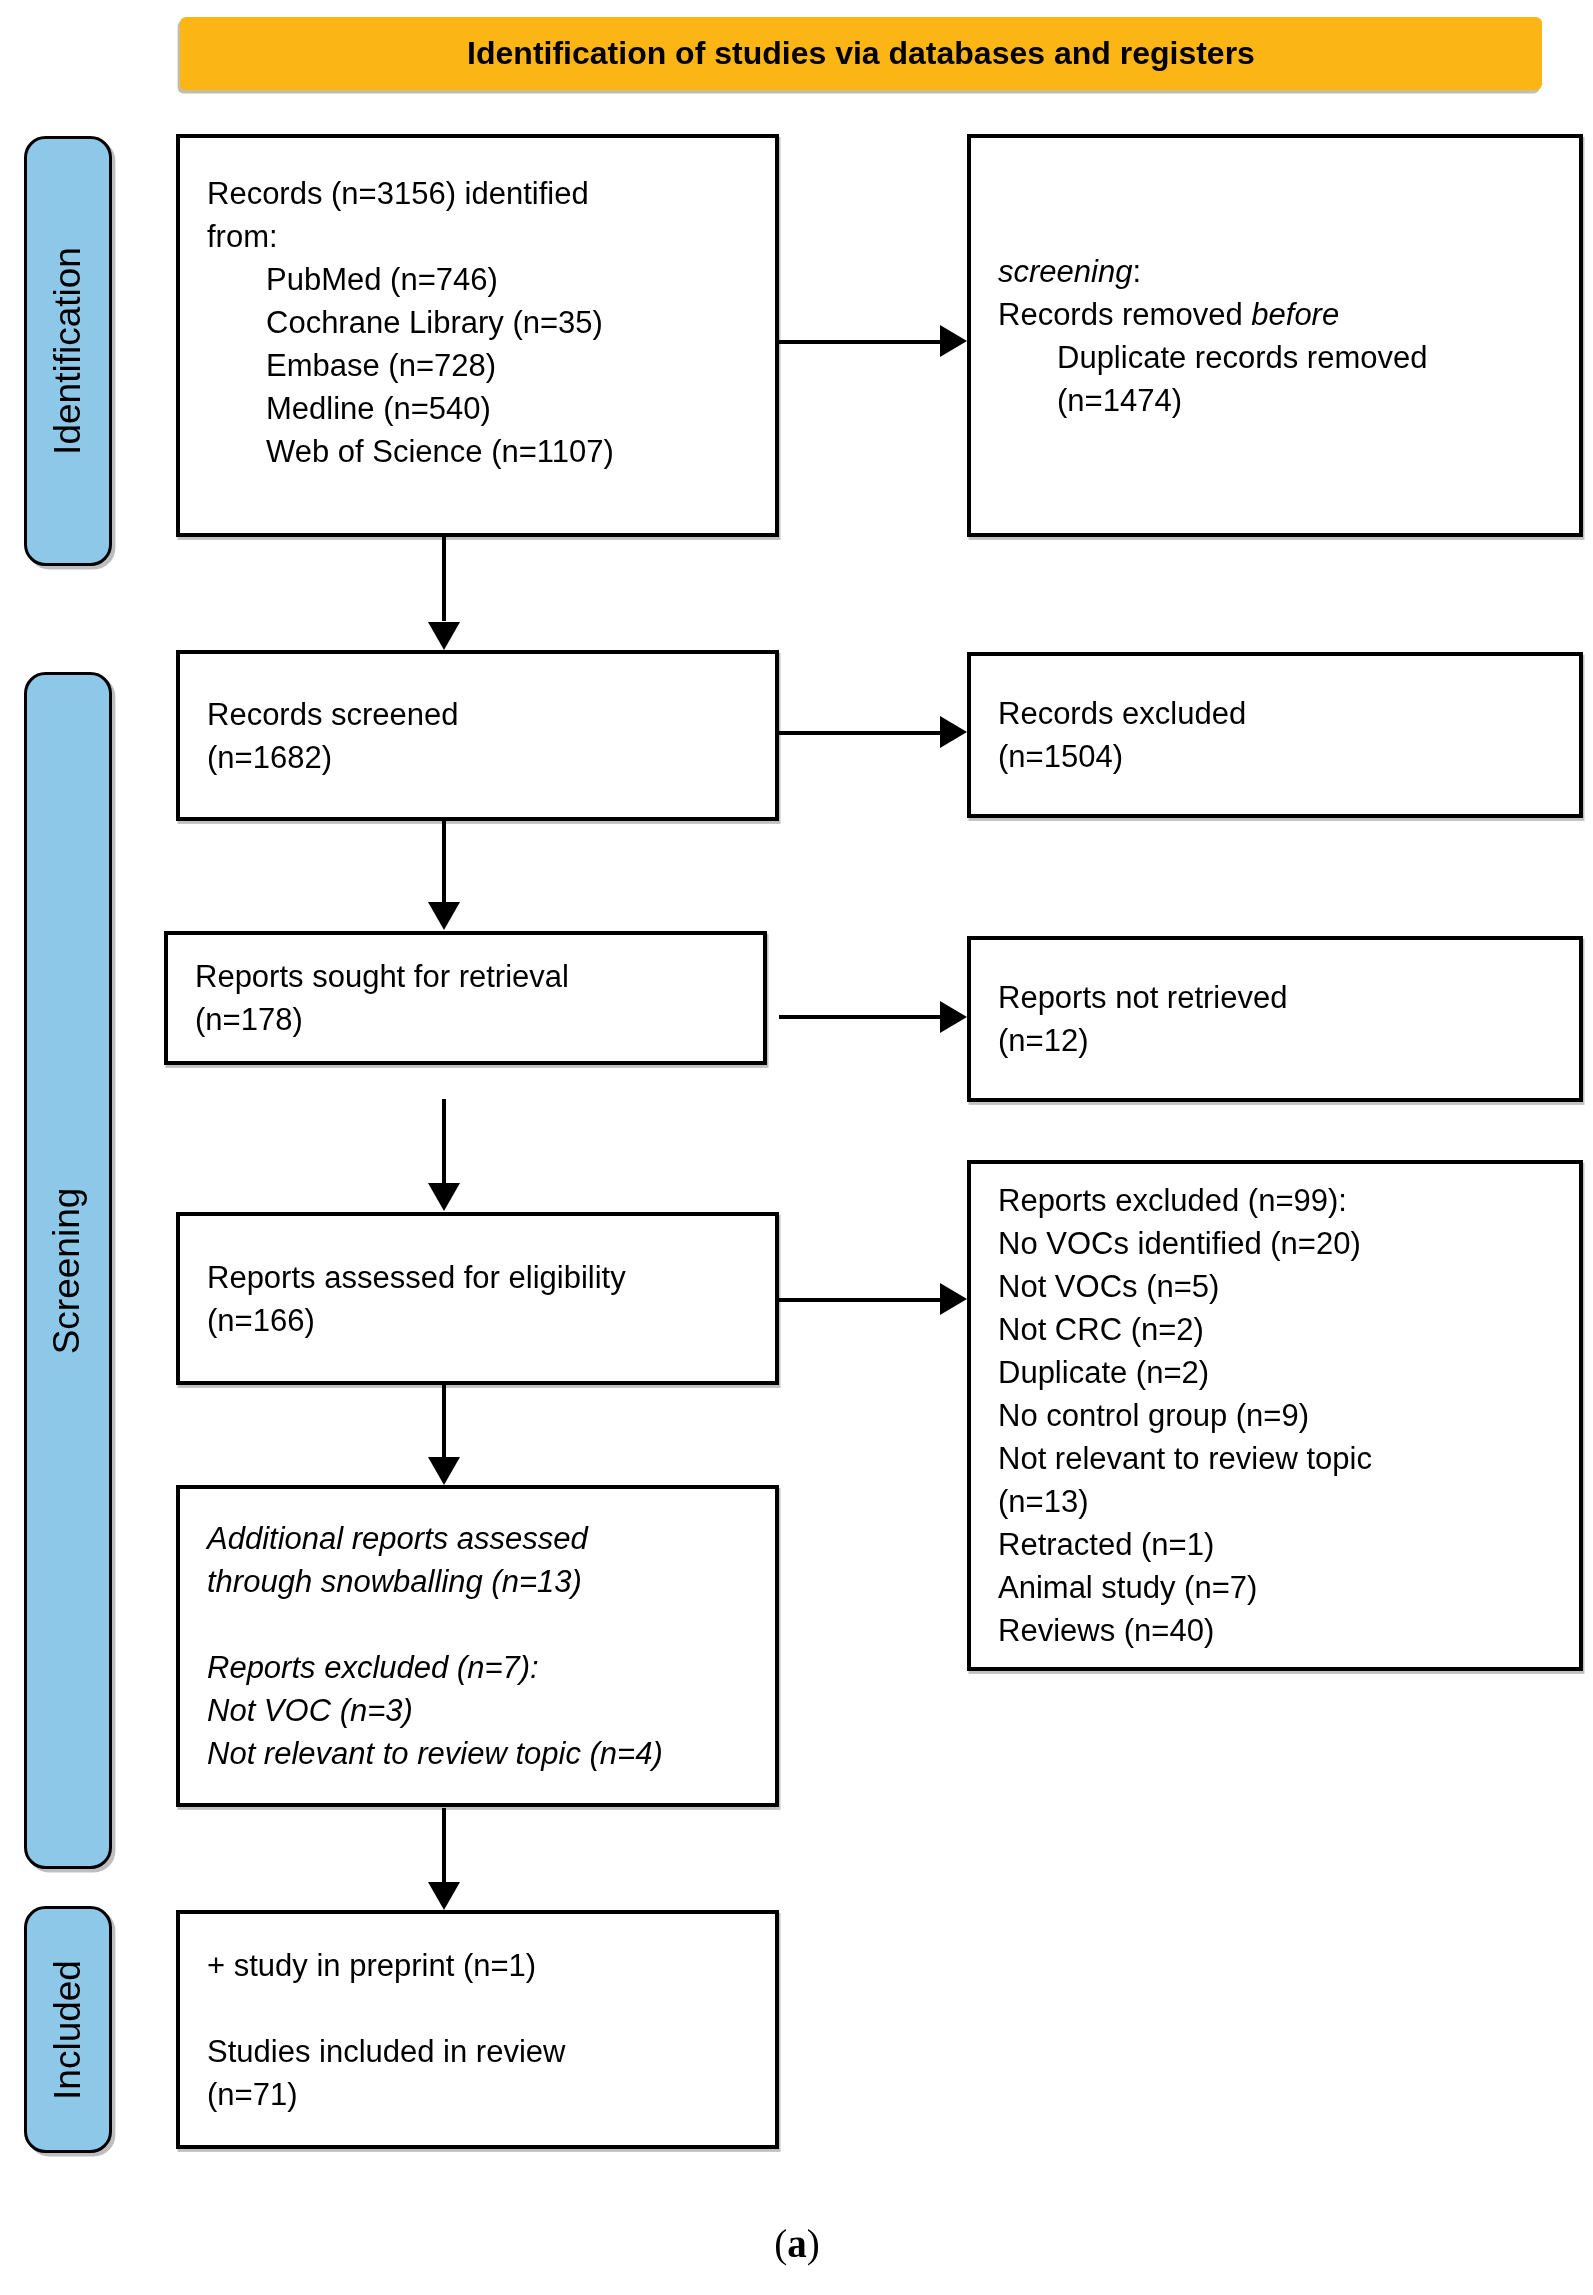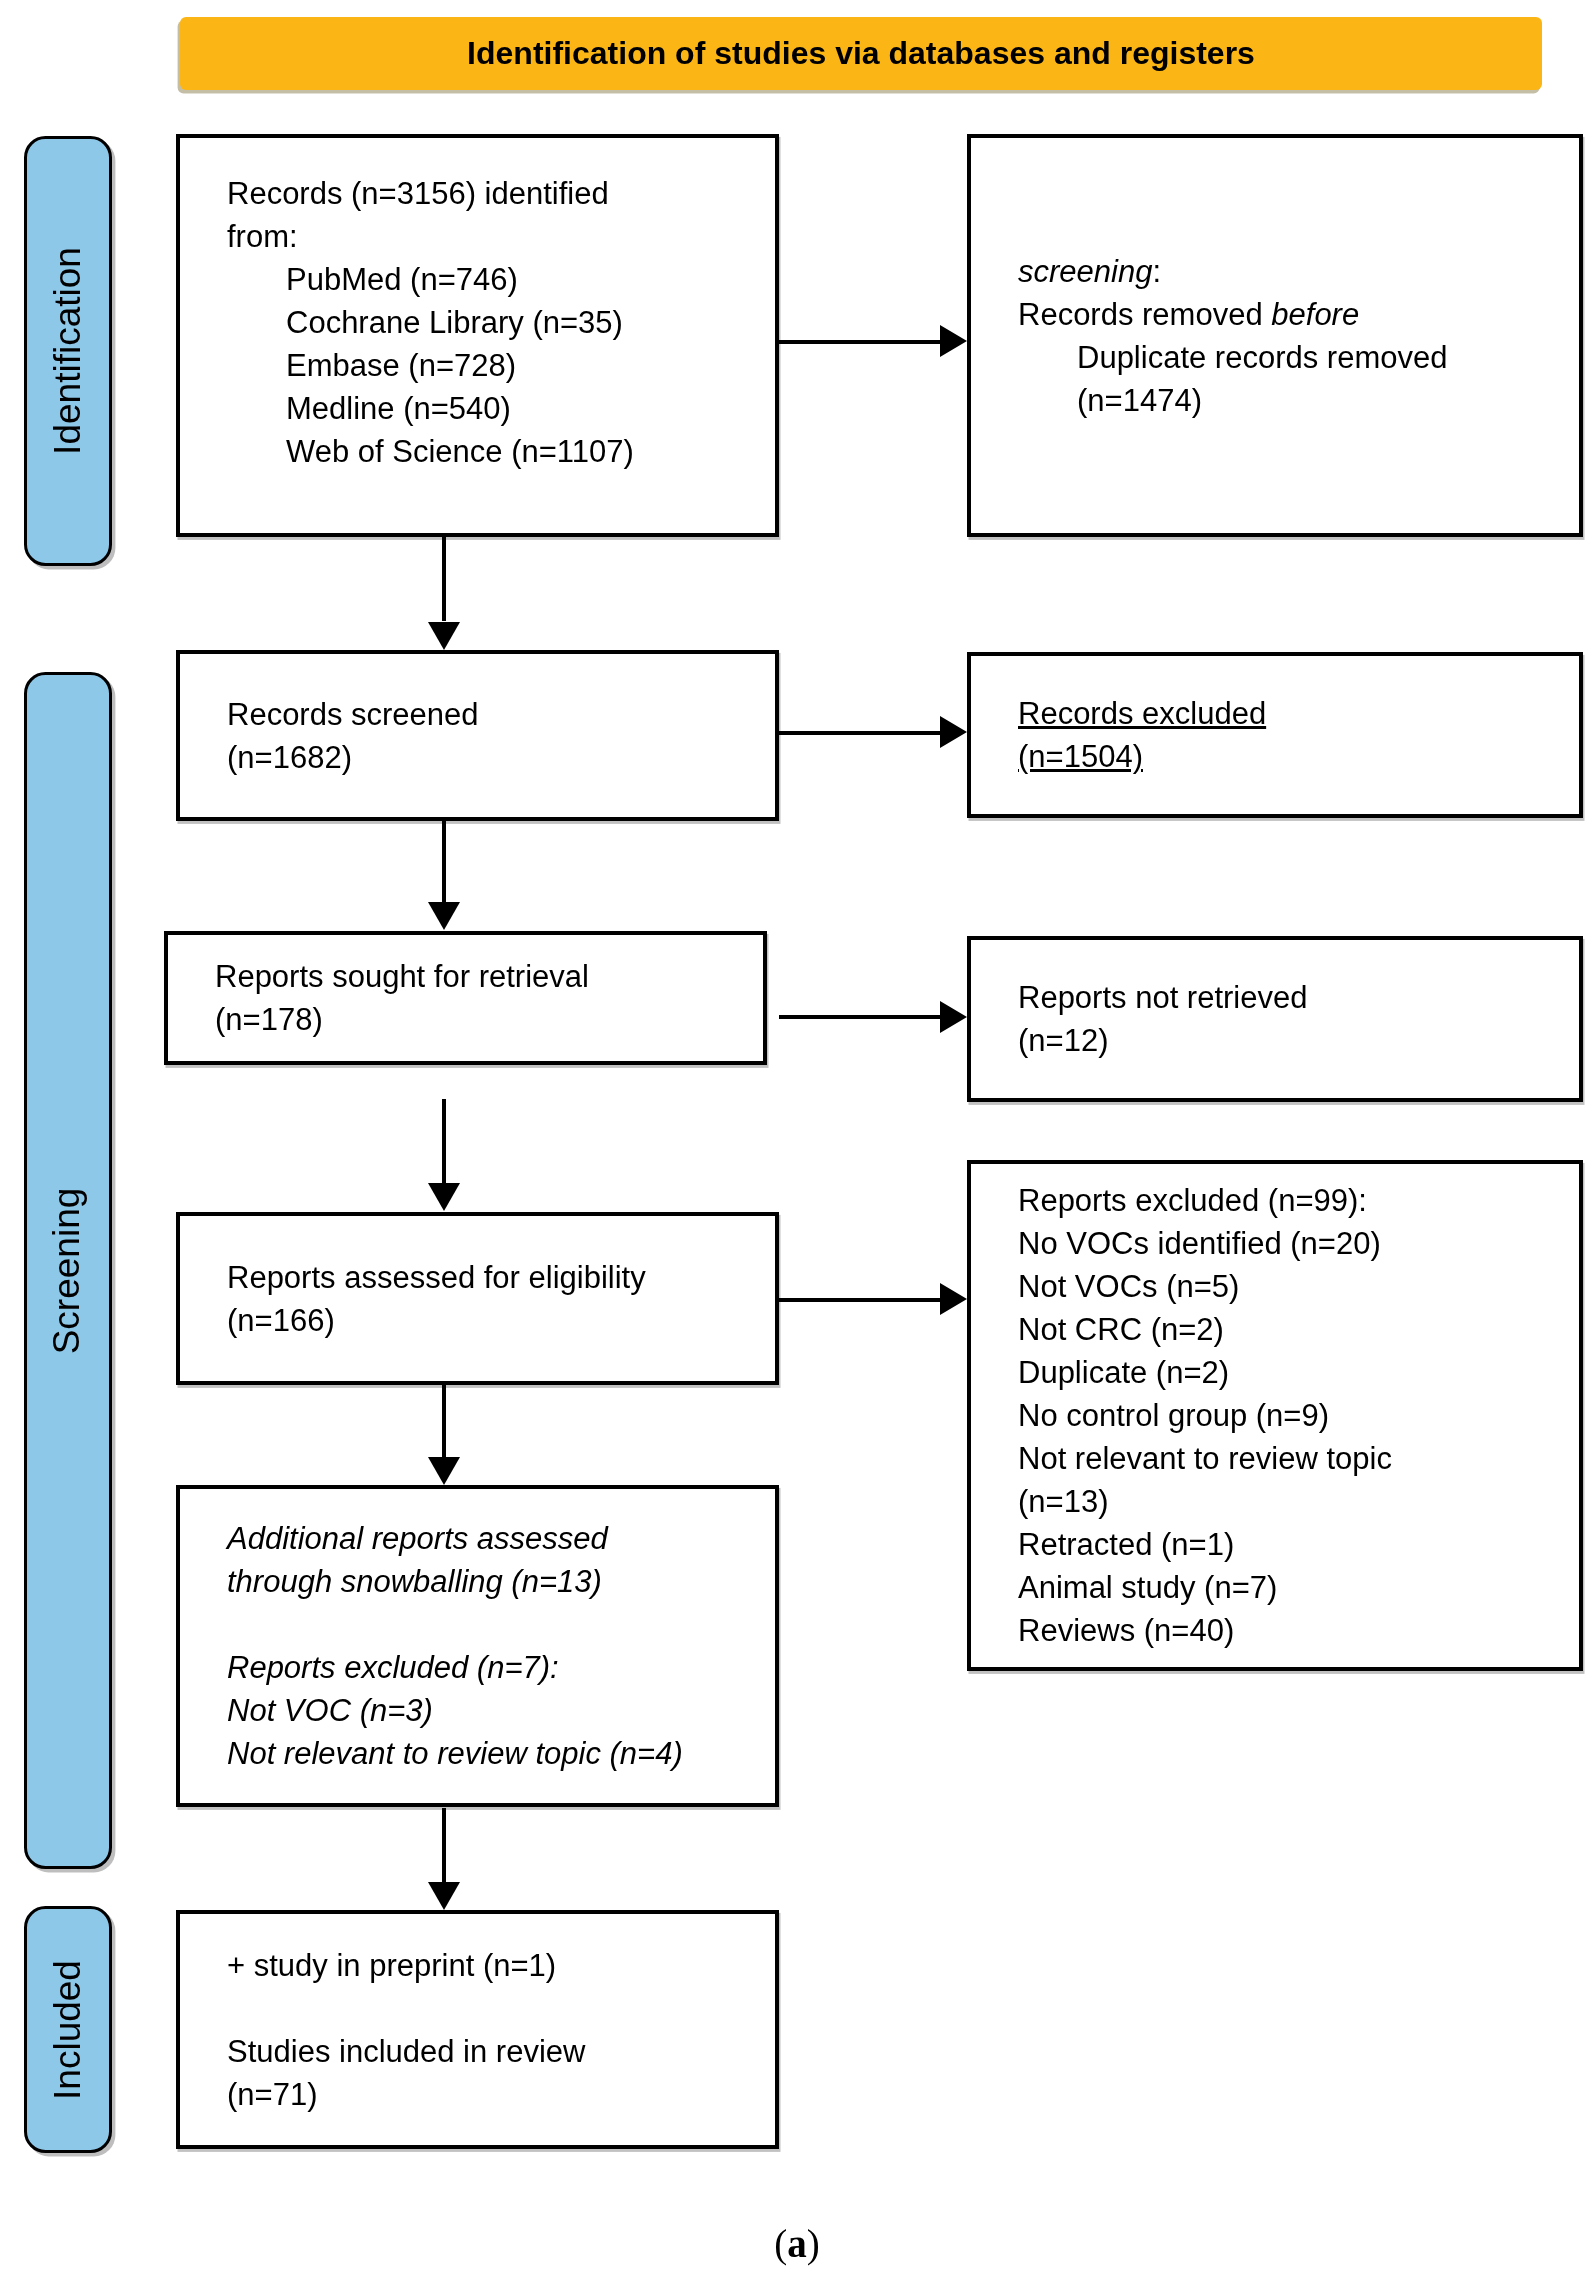--- a/index.html
+++ b/index.html
@@ -41,28 +41,28 @@
   .box {
     position:absolute;
     background:#fff;
     border:4.9px solid #000;
     box-sizing:border-box;
     display:flex; flex-direction:column; justify-content:center;
     padding:9.8px 27px;
     font-size:31px; line-height:43px;
     box-shadow:1.5px 2.9px 0 rgba(100,100,100,0.4);
   }
-  .box .line { min-height:43px;margin-left:20px; }
+  .box .line { min-height:43px; }
   .box .sub { padding-left:59px; }
   .it { font-style:italic; }
 
   #box-records-identified   { left:176px;  top:134px;  width:603px; height:403px; justify-content:flex-start; padding-top:34px; }
   #box-records-removed      { left:967px; top:134px;  width:616px; height:403px; }
   #box-records-screened     { left:176px;  top:650px; width:603px; height:171px; }
-  #box-records-excluded     { left:967px; top:652px; width:616px; height:166px;text-decoration:underline; }
+  #box-records-excluded     { left:967px; top:652px; width:616px; height:166px; }
   #box-reports-sought       { left:164px;  top:931px; width:603px; height:134px;justify-content:center; }
   #box-reports-not-retrieved{ left:967px; top:936px; width:616px; height:166px; }
   #box-reports-assessed     { left:176px;  top:1212px; width:603px; height:173px; }
   #box-reports-excluded     { left:967px; top:1160px; width:616px; height:511px; }
   #box-snowballing          { left:176px;  top:1485px; width:603px; height:322px;font-style:italic; }
   #box-included-studies     { left:176px;  top:1910px; width:603px; height:239px; }
 
   #side-identification { top:136px;  height:430px; }
   #side-screening      { top:672px; height:1197px; }
   #side-included       { top:1906px; height:247px; }

